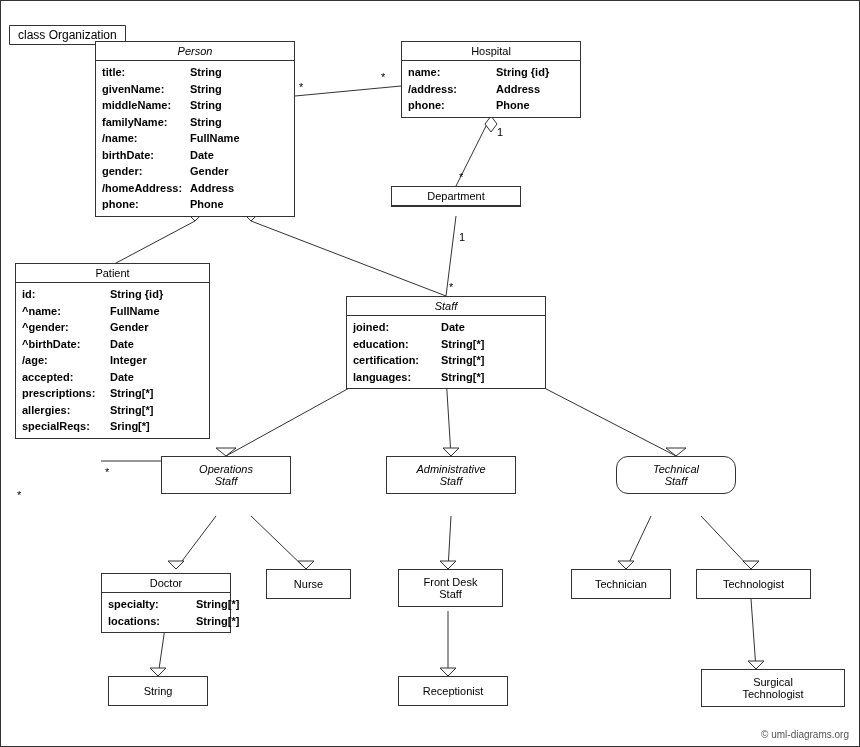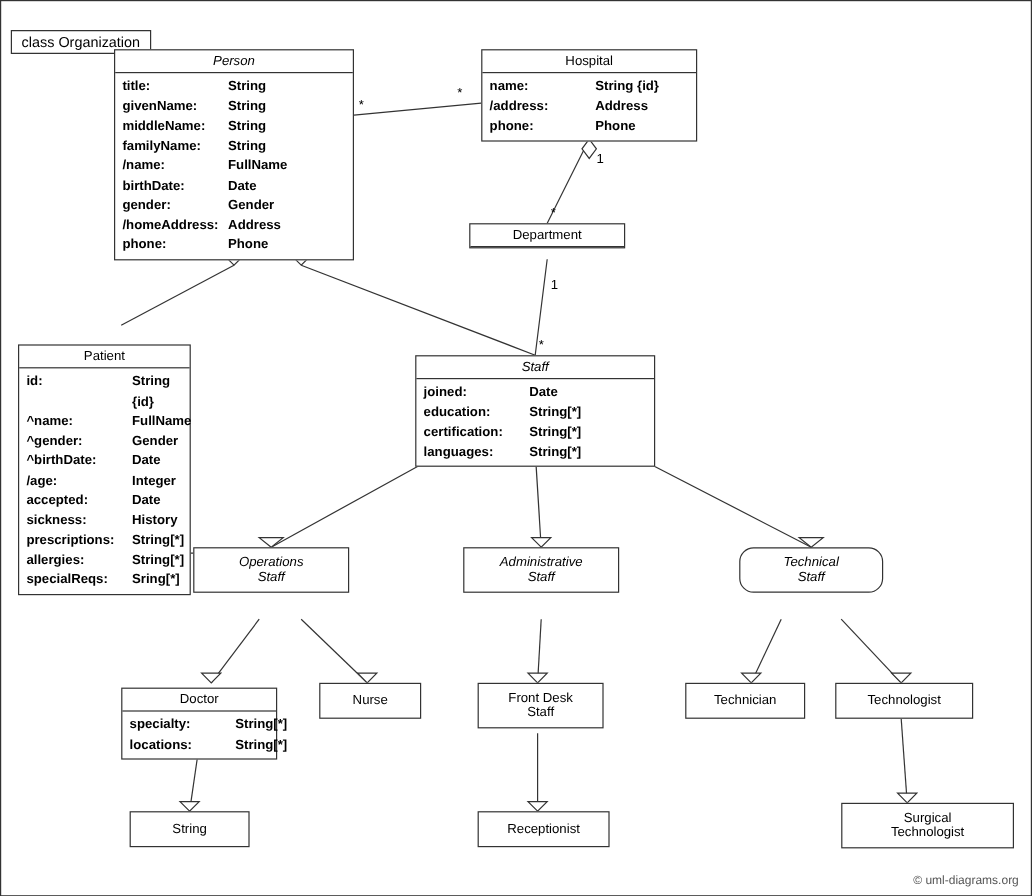--- a/index.html
+++ b/index.html
@@ -192,21 +192,21 @@
           <span class="attr-name">/address:</span>
           <span class="attr-type">Address</span>
         </div>
       <div class="attr-row">
           <span class="attr-name">phone:</span>
           <span class="attr-type">Phone</span>
         </div>
     </div>
   </div>
 
-  <div class="uml-box" style="left:14px; top:286px; width:144px;">
+  <div class="uml-box" style="left:14px; top:262px; width:195px;">
     <div class="box-title">Patient</div>
     <div class="box-body">
       <div class="attr-row">
           <span class="attr-name">id:</span>
           <span class="attr-type">String {id}</span>
         </div>
       <div class="attr-row">
           <span class="attr-name">^name:</span>
           <span class="attr-type">FullName</span>
         </div>
@@ -218,24 +218,20 @@
           <span class="attr-name">^birthDate:</span>
           <span class="attr-type">Date</span>
         </div>
       <div class="attr-row">
           <span class="attr-name">/age:</span>
           <span class="attr-type">Integer</span>
         </div>
       <div class="attr-row">
           <span class="attr-name">accepted:</span>
           <span class="attr-type">Date</span>
-        </div>
-      <div class="attr-row">
-          <span class="attr-name">sickness:</span>
-          <span class="attr-type">History</span>
         </div>
       <div class="attr-row">
           <span class="attr-name">prescriptions:</span>
           <span class="attr-type">String[*]</span>
         </div>
       <div class="attr-row">
           <span class="attr-name">allergies:</span>
           <span class="attr-type">String[*]</span>
         </div>
       <div class="attr-row">

